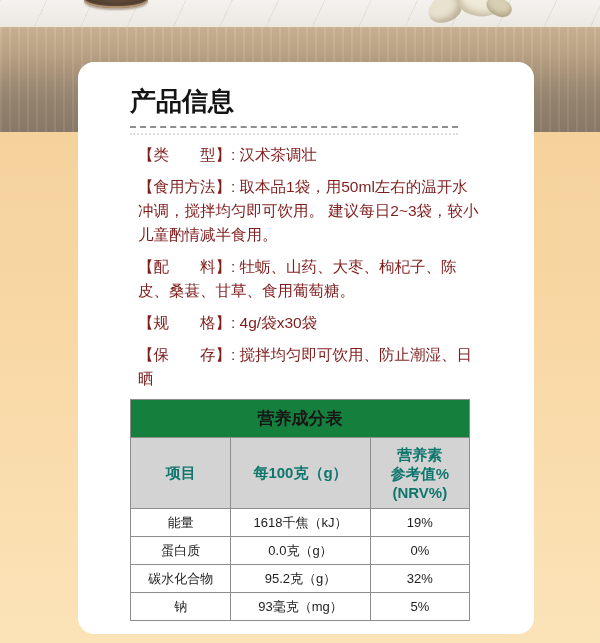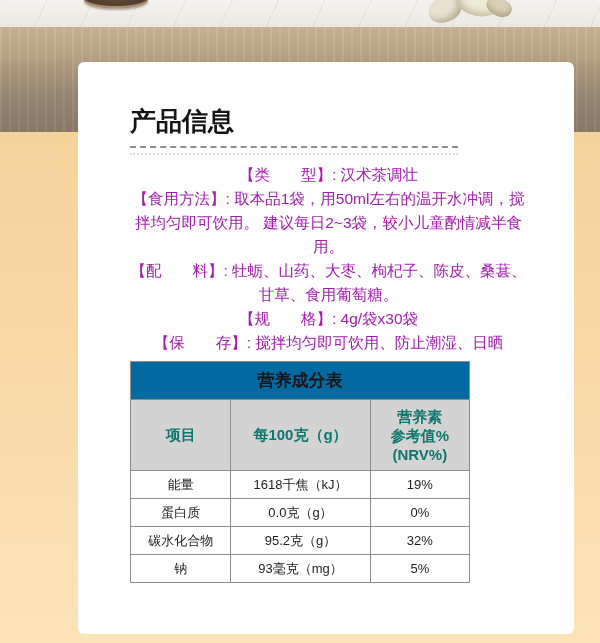--- a/index.html
+++ b/index.html
@@ -26,46 +26,45 @@
   .flower.f2{left:458px;top:-8px;width:40px;height:24px;background:#f0ead9;transform:rotate(12deg);box-shadow:inset 2px -4px 6px rgba(160,145,110,.5);}
   .flower.f3{left:486px;top:-2px;width:26px;height:18px;background:#d9cfb4;transform:rotate(30deg);box-shadow:inset -2px -3px 5px rgba(140,125,90,.5);}
   .photo-wood{
     position:absolute;left:0;top:27px;width:600px;height:105px;
     background:
       repeating-linear-gradient(90deg,rgba(255,255,255,.05) 0 2px,rgba(0,0,0,.03) 2px 9px),
       linear-gradient(180deg,#cdb596 0%,#bca486 28%,#9c8a74 62%,#8c7b69 100%);
   }
   
   .card{
-    position:absolute;left:78px;top:62px;width:496px;height:572px;
-    background:#ffffff;border-radius:6px;box-sizing:border-box;
-    padding:44px 47px 0 52px;
+    position:absolute;left:78px;top:62px;width:456px;height:572px;
+    background:#ffffff;border-radius:16px;box-sizing:border-box;
+    padding:24px 47px 0 52px;
   }
   .card-title{
     margin:0;font-size:26px;line-height:30px;font-weight:bold;color:#141414;
   }
   .title-divider{
     margin-top:10px;width:328px;height:5px;
     border-top:2px dashed #8e8e8e;border-bottom:2px dotted #dedede;
   }
   .info{margin-top:8px;}
   .info p{
-    margin:0;font-size:15.5px;line-height:24px;color:#a21caf;
+    margin:8px;font-size:15.5px;line-height:24px;color:#7f1d1d;
     word-break:break-all;
-    text-align:center;
   }
   
   table.nutrition{
     margin-top:6px;border-collapse:collapse;table-layout:fixed;width:340px;
     color:#1d1d1d;
   }
   table.nutrition td,table.nutrition th{
     border:1px solid #8d8d8d;text-align:center;vertical-align:middle;padding:0;
   }
-  .t-title td{height:37px;font-size:17px;font-weight:bold;background:#0369a1;color:#161616;}
+  .t-title td{height:37px;font-size:17px;font-weight:bold;background:#15803d;color:#161616;}
   .t-head th{height:70px;background:#d3d3d3;font-size:15px;font-weight:bold;color:#0f766e;}
   .t-head th.nrv{white-space:pre-line;line-height:19px;}
   .t-row td{height:27px;font-size:13px;font-weight:normal;}
   .col-item{width:100px;}
   .col-per100{width:139px;}
   .col-nrv{width:99px;}
 </style>
 </head>
 <body>
 

